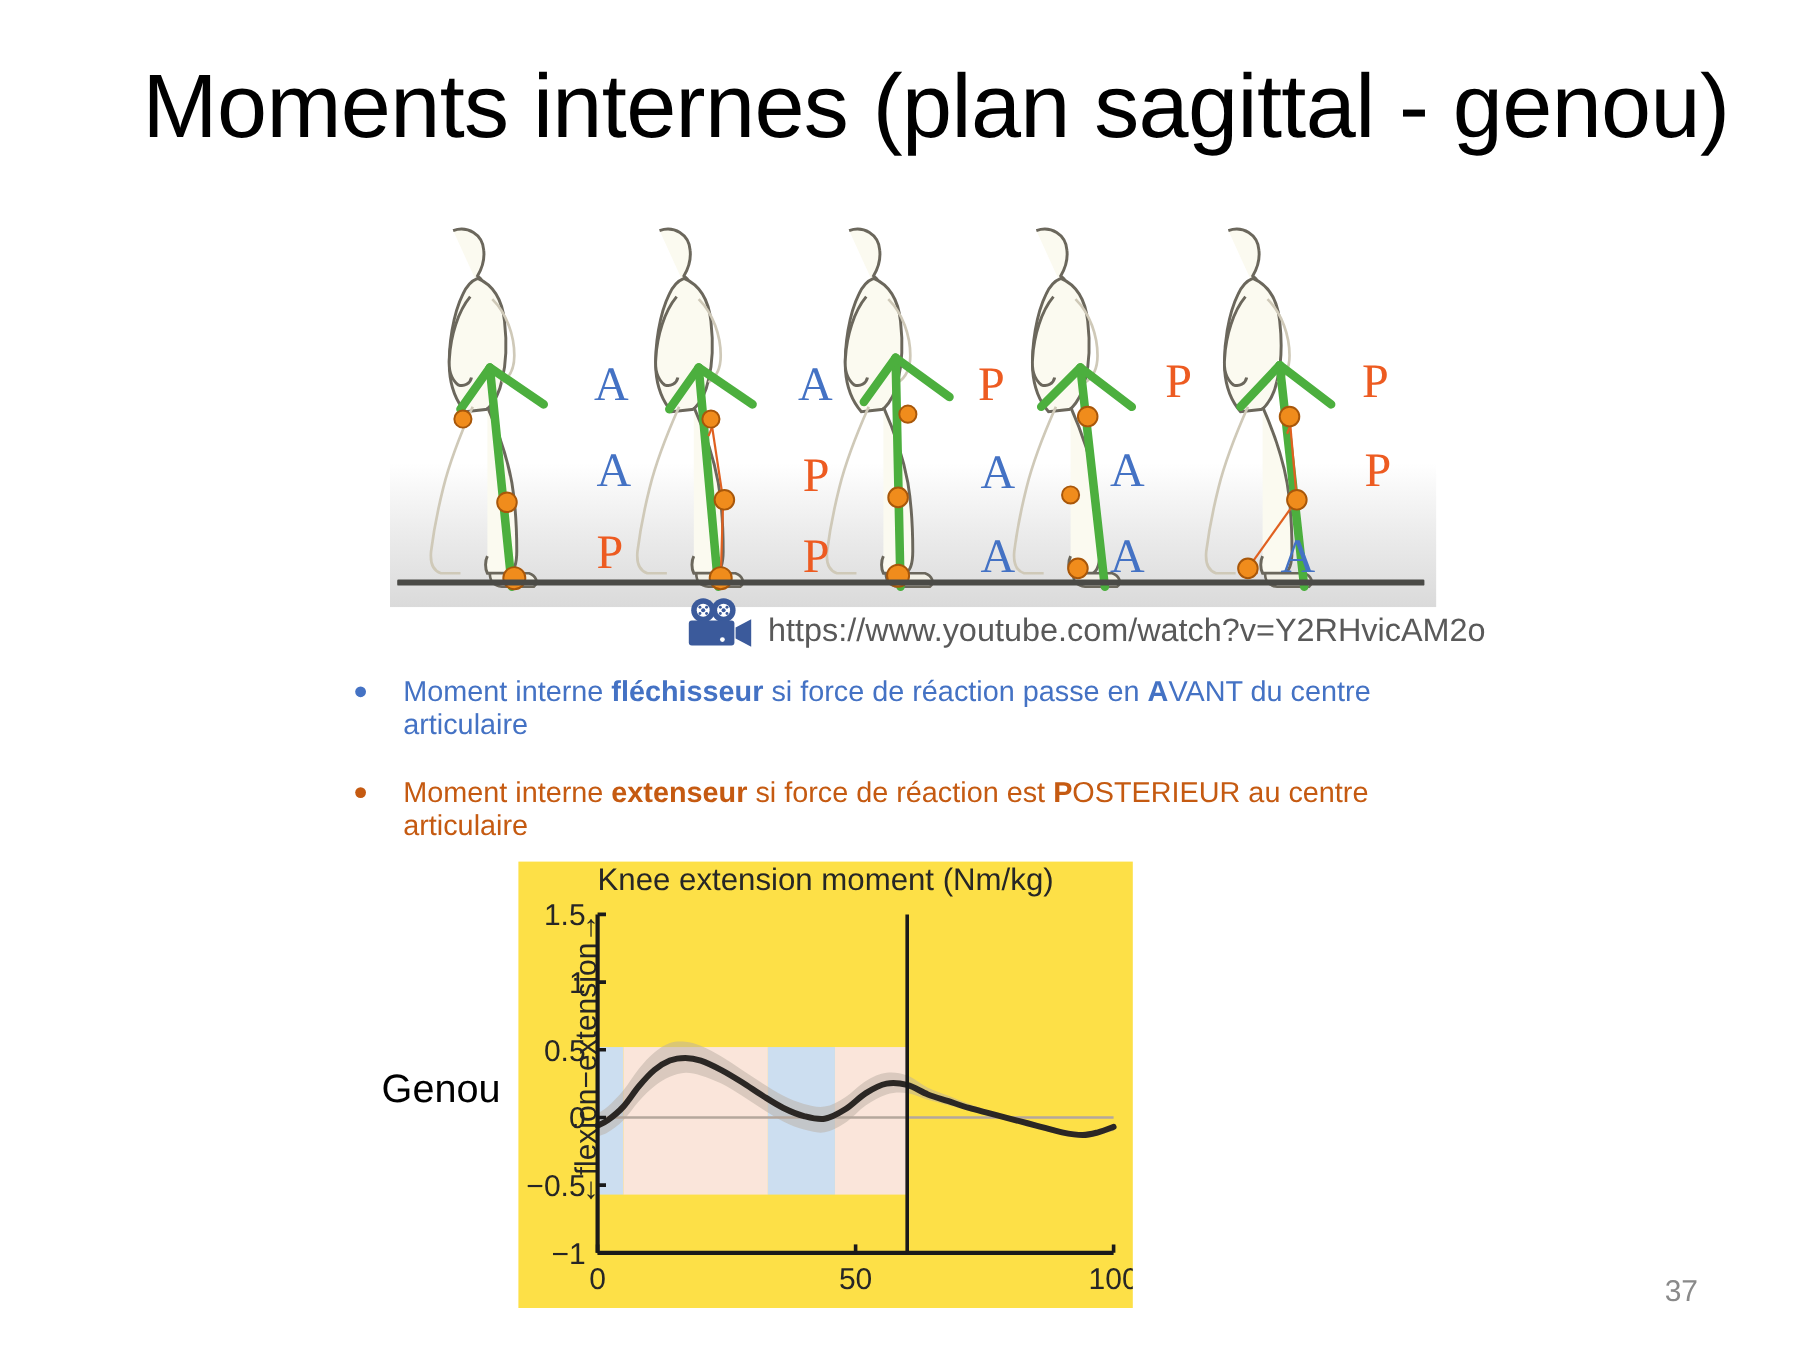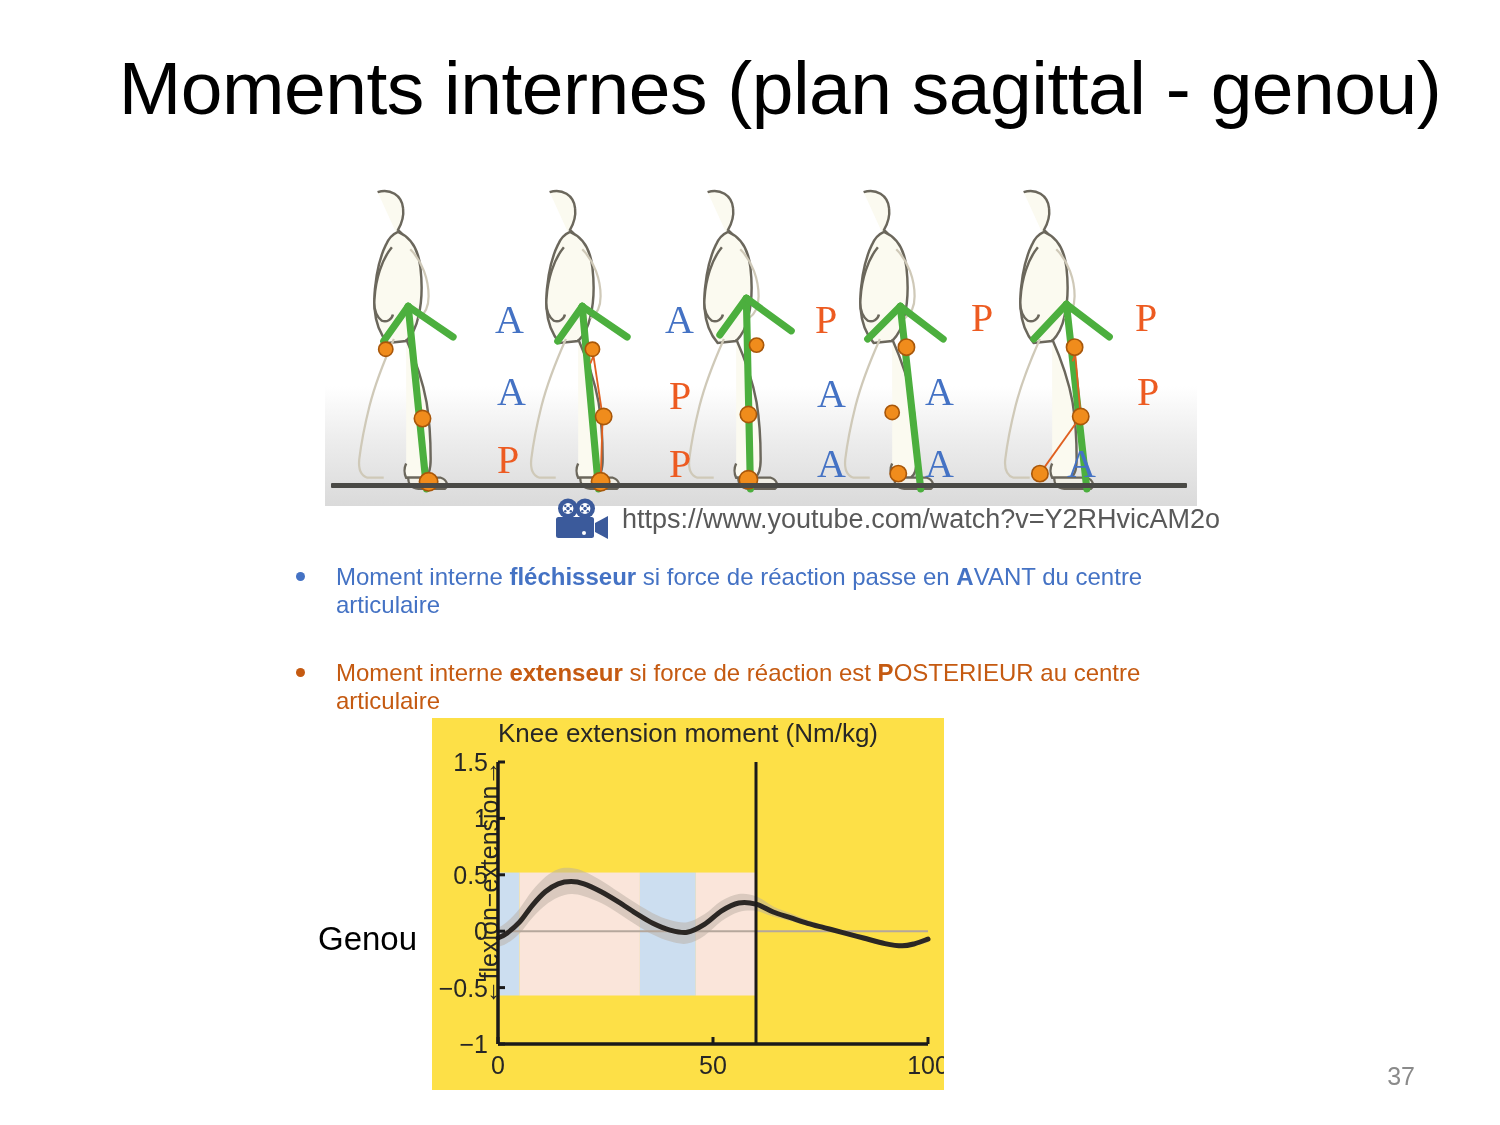--- a/index.html
+++ b/index.html
@@ -48,54 +48,54 @@
     position:absolute;
     font-family:"Liberation Serif", serif;
     font-size:40px;line-height:1;
     font-weight:400;
   }
   .ap-a{color:#4472C4;}
   .ap-p{color:#ED5B21;}
 
   
   .caption-row{
-    position:absolute;left:551px;top:497px;
-    display:flex;align-items:center;gap:9px;
+    position:absolute;left:569px;top:497px;
+    display:flex;align-items:flex-end;gap:9px;
   }
   .cam-icon{display:block;width:62px;height:44px;}
   .caption-url{
     font-family:"Liberation Sans", sans-serif;
     font-size:27px;color:#595959;white-space:nowrap;
   }
 
   
   .bullets{position:absolute;left:288px;top:563px;width:920px;}
   .bullet{
     position:relative;
     padding-left:48px;
     font-family:"Liberation Sans", sans-serif;
     font-size:24px;
     line-height:1.17;
   }
-  .bullet + .bullet{margin-top:40px;}
+  .bullet + .bullet{margin-top:28px;}
   .bullet .dot{
     position:absolute;left:8px;top:9px;
     width:9px;height:9px;border-radius:50%;
   }
   .b-blue{color:#4472C4;}
   .b-blue .dot{background:#4472C4;}
   .b-orange{color:#C55A11;}
   .b-orange .dot{background:#C55A11;}
   .bullet b{font-weight:700;}
 
   
   .genou{
     position:absolute;left:318px;top:888px;
     font-family:"Liberation Sans", sans-serif;
-    font-size:33px;color:#000;margin-top:32px;
+    font-size:33px;color:#000;
   }
 
   
   .chart-wrap{
     position:absolute;left:432px;top:718px;
     width:512px;height:372px;
     background:#fde047;
   }
   .chart-title{
     position:absolute;left:0;top:0;width:512px;text-align:center;

